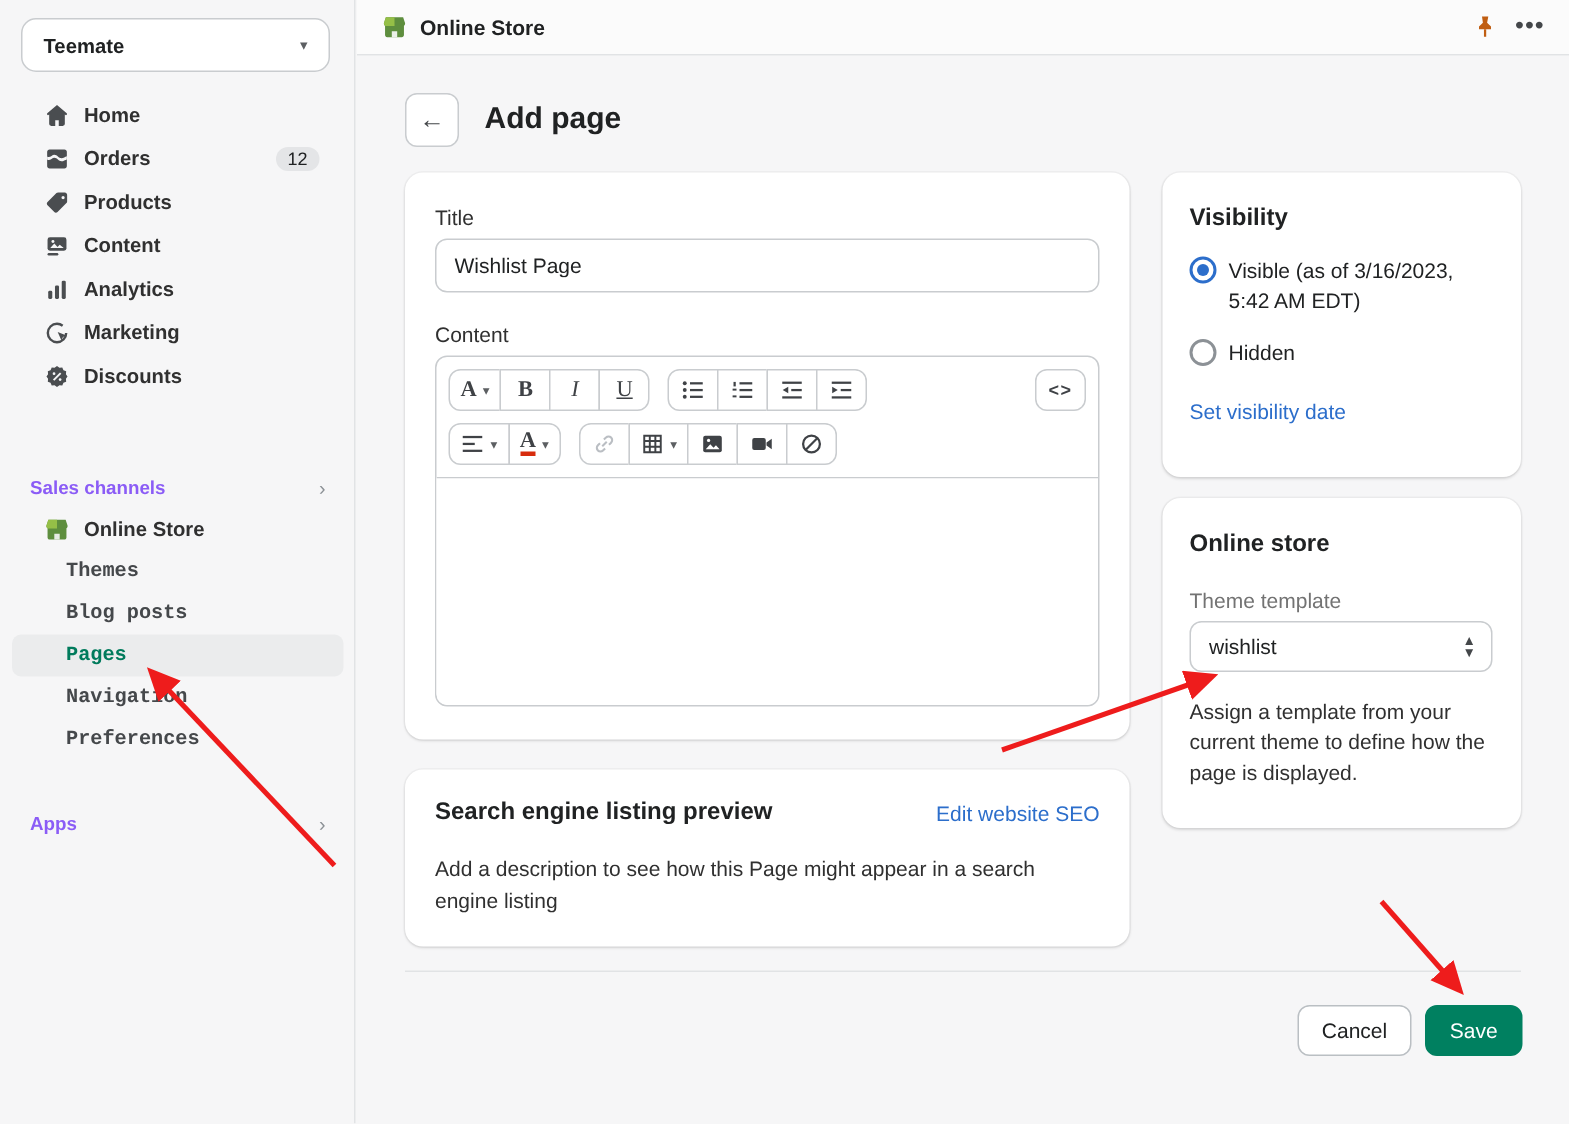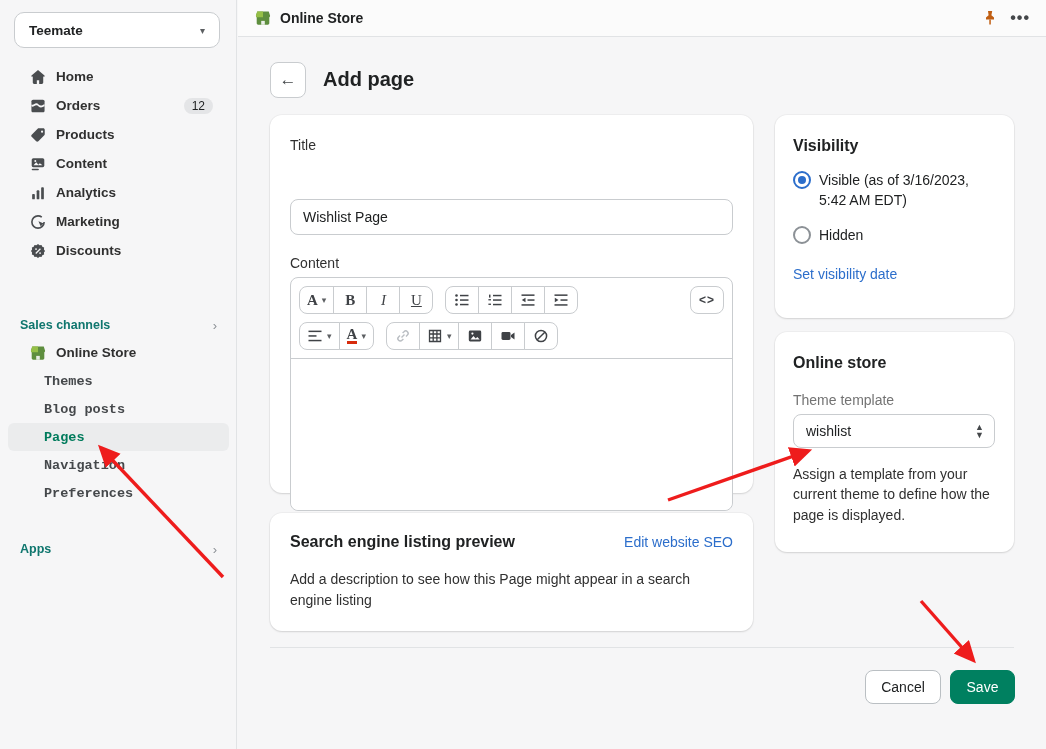--- a/index.html
+++ b/index.html
@@ -10,42 +10,42 @@
   .sidebar { position:absolute; left:0; top:0; width:237px; height:749px; background:#f6f6f7; border-right:1px solid #e1e3e5; }
   .store-switcher { position:absolute; left:14px; top:12px; width:206px; height:36px; background:#fff; border:1px solid #c9cccf; border-radius:10px; display:flex; align-items:center; justify-content:space-between; padding:0 14px; cursor:pointer; }
   .store-switcher .name { font-size:13.5px; font-weight:700; color:#202223; }
   .caret { font-size:10px; color:#5c5f62; }
   .nav { position:absolute; left:0; top:62px; width:237px; }
   .nav-item { display:flex; align-items:center; height:29px; padding:0 16px 0 20px; cursor:pointer; position:relative; margin:0 8px; border-radius:6px; }
   .nav-item .ico { width:20px; height:20px; margin-right:8px; display:flex; align-items:center; justify-content:center; flex:0 0 20px; }
   .nav-item .lbl { font-size:13.5px; font-weight:600; color:#303030; }
   .nav-item .badge { margin-left:auto; background:#e4e5e7; color:#202223; border-radius:9px; font-size:12px; font-weight:500; padding:1px 8px; }
   .section-head { display:flex; align-items:center; justify-content:space-between; margin:0 8px; padding:0 12px 0 12px; height:26px; cursor:pointer; }
-  .section-head .slbl { font-size:12.5px; font-weight:600; color:#0f766e; }
+  .section-head .slbl { font-size:12.5px; font-weight:600; color:#8b5cf6; }
   .section-head .chev { color:#8c9196; font-size:13px; }
   .sub-item { display:flex; align-items:center; height:28px; margin:0 8px; padding-left:36px; border-radius:6px; cursor:pointer;font-family:Liberation Mono, monospace; }
   .sub-item .lbl { font-size:13.5px; font-weight:600; color:#45484b; }
   .sub-item.selected { background:#ebeced; }
   .sub-item.selected .lbl { color:#007b5c; }
 
   
   .topbar { position:absolute; left:238px; top:0; width:808px; height:37px; background:#fbfbfb; border-bottom:1px solid #e1e3e5; display:flex; align-items:center; padding:0 16px; }
   .topbar .tb-title { font-size:14px; font-weight:600; color:#202223; margin-left:8px; }
   .topbar-right { margin-left:auto; display:flex; align-items:center; gap:12px; }
   .more-btn { color:#44474a; font-size:16px; letter-spacing:1px; font-weight:700; cursor:pointer; line-height:10px; }
 
   
   .back-btn { position:absolute; left:270px; top:62px; width:36px; height:36px; background:#fff; border:1px solid #c9cccf; border-radius:8px; display:flex; align-items:center; justify-content:center; font-size:17px; color:#44474a; cursor:pointer; }
   .page-title { position:absolute; left:323px; top:68px; font-size:20px; font-weight:700; color:#202223; }
 
   
   .card { position:absolute; background:#fff; border-radius:12px; box-shadow:0 1px 2px rgba(0,0,0,.12), 0 0 0 1px rgba(0,0,0,.03); }
   .card-main { left:270px; top:115px; width:483px; height:378px; padding:22px 20px; }
   .field-label { font-size:14px; color:#303030; margin-bottom:6px; }
-  .text-input { width:443px; height:36px; border:1px solid #c9cccf; border-radius:8px; padding:0 12px; font-size:14px; color:#202223; font-family:"Liberation Sans", sans-serif; background:#fff;margin-top:40px; }
+  .text-input { width:443px; height:36px; border:1px solid #c9cccf; border-radius:8px; padding:0 12px; font-size:14px; color:#202223; font-family:"Liberation Sans", sans-serif; background:#fff; }
   .content-label { margin-top:20px; }
 
   .editor { width:443px; height:234px; border:1px solid #c9cccf; border-radius:8px; margin-top:2px; background:#fff; display:flex; flex-direction:column; }
   .toolbar { padding:8px 8px 0 8px; }
   .tb-row { display:flex; align-items:center; gap:12px; margin-bottom:8px; }
   .btn-group { display:flex; }
   .tb-btn { height:28px; min-width:34px; background:#fff; border:1px solid #c9cccf; display:flex; align-items:center; justify-content:center; gap:4px; padding:0 7px; margin-left:-1px; cursor:pointer; color:#3f4246; font-size:14px; }
   .btn-group .tb-btn:first-child { border-radius:8px 0 0 8px; margin-left:0; }
   .btn-group .tb-btn:last-child { border-radius:0 8px 8px 0; }
   .btn-group .tb-btn.only { border-radius:8px; }

